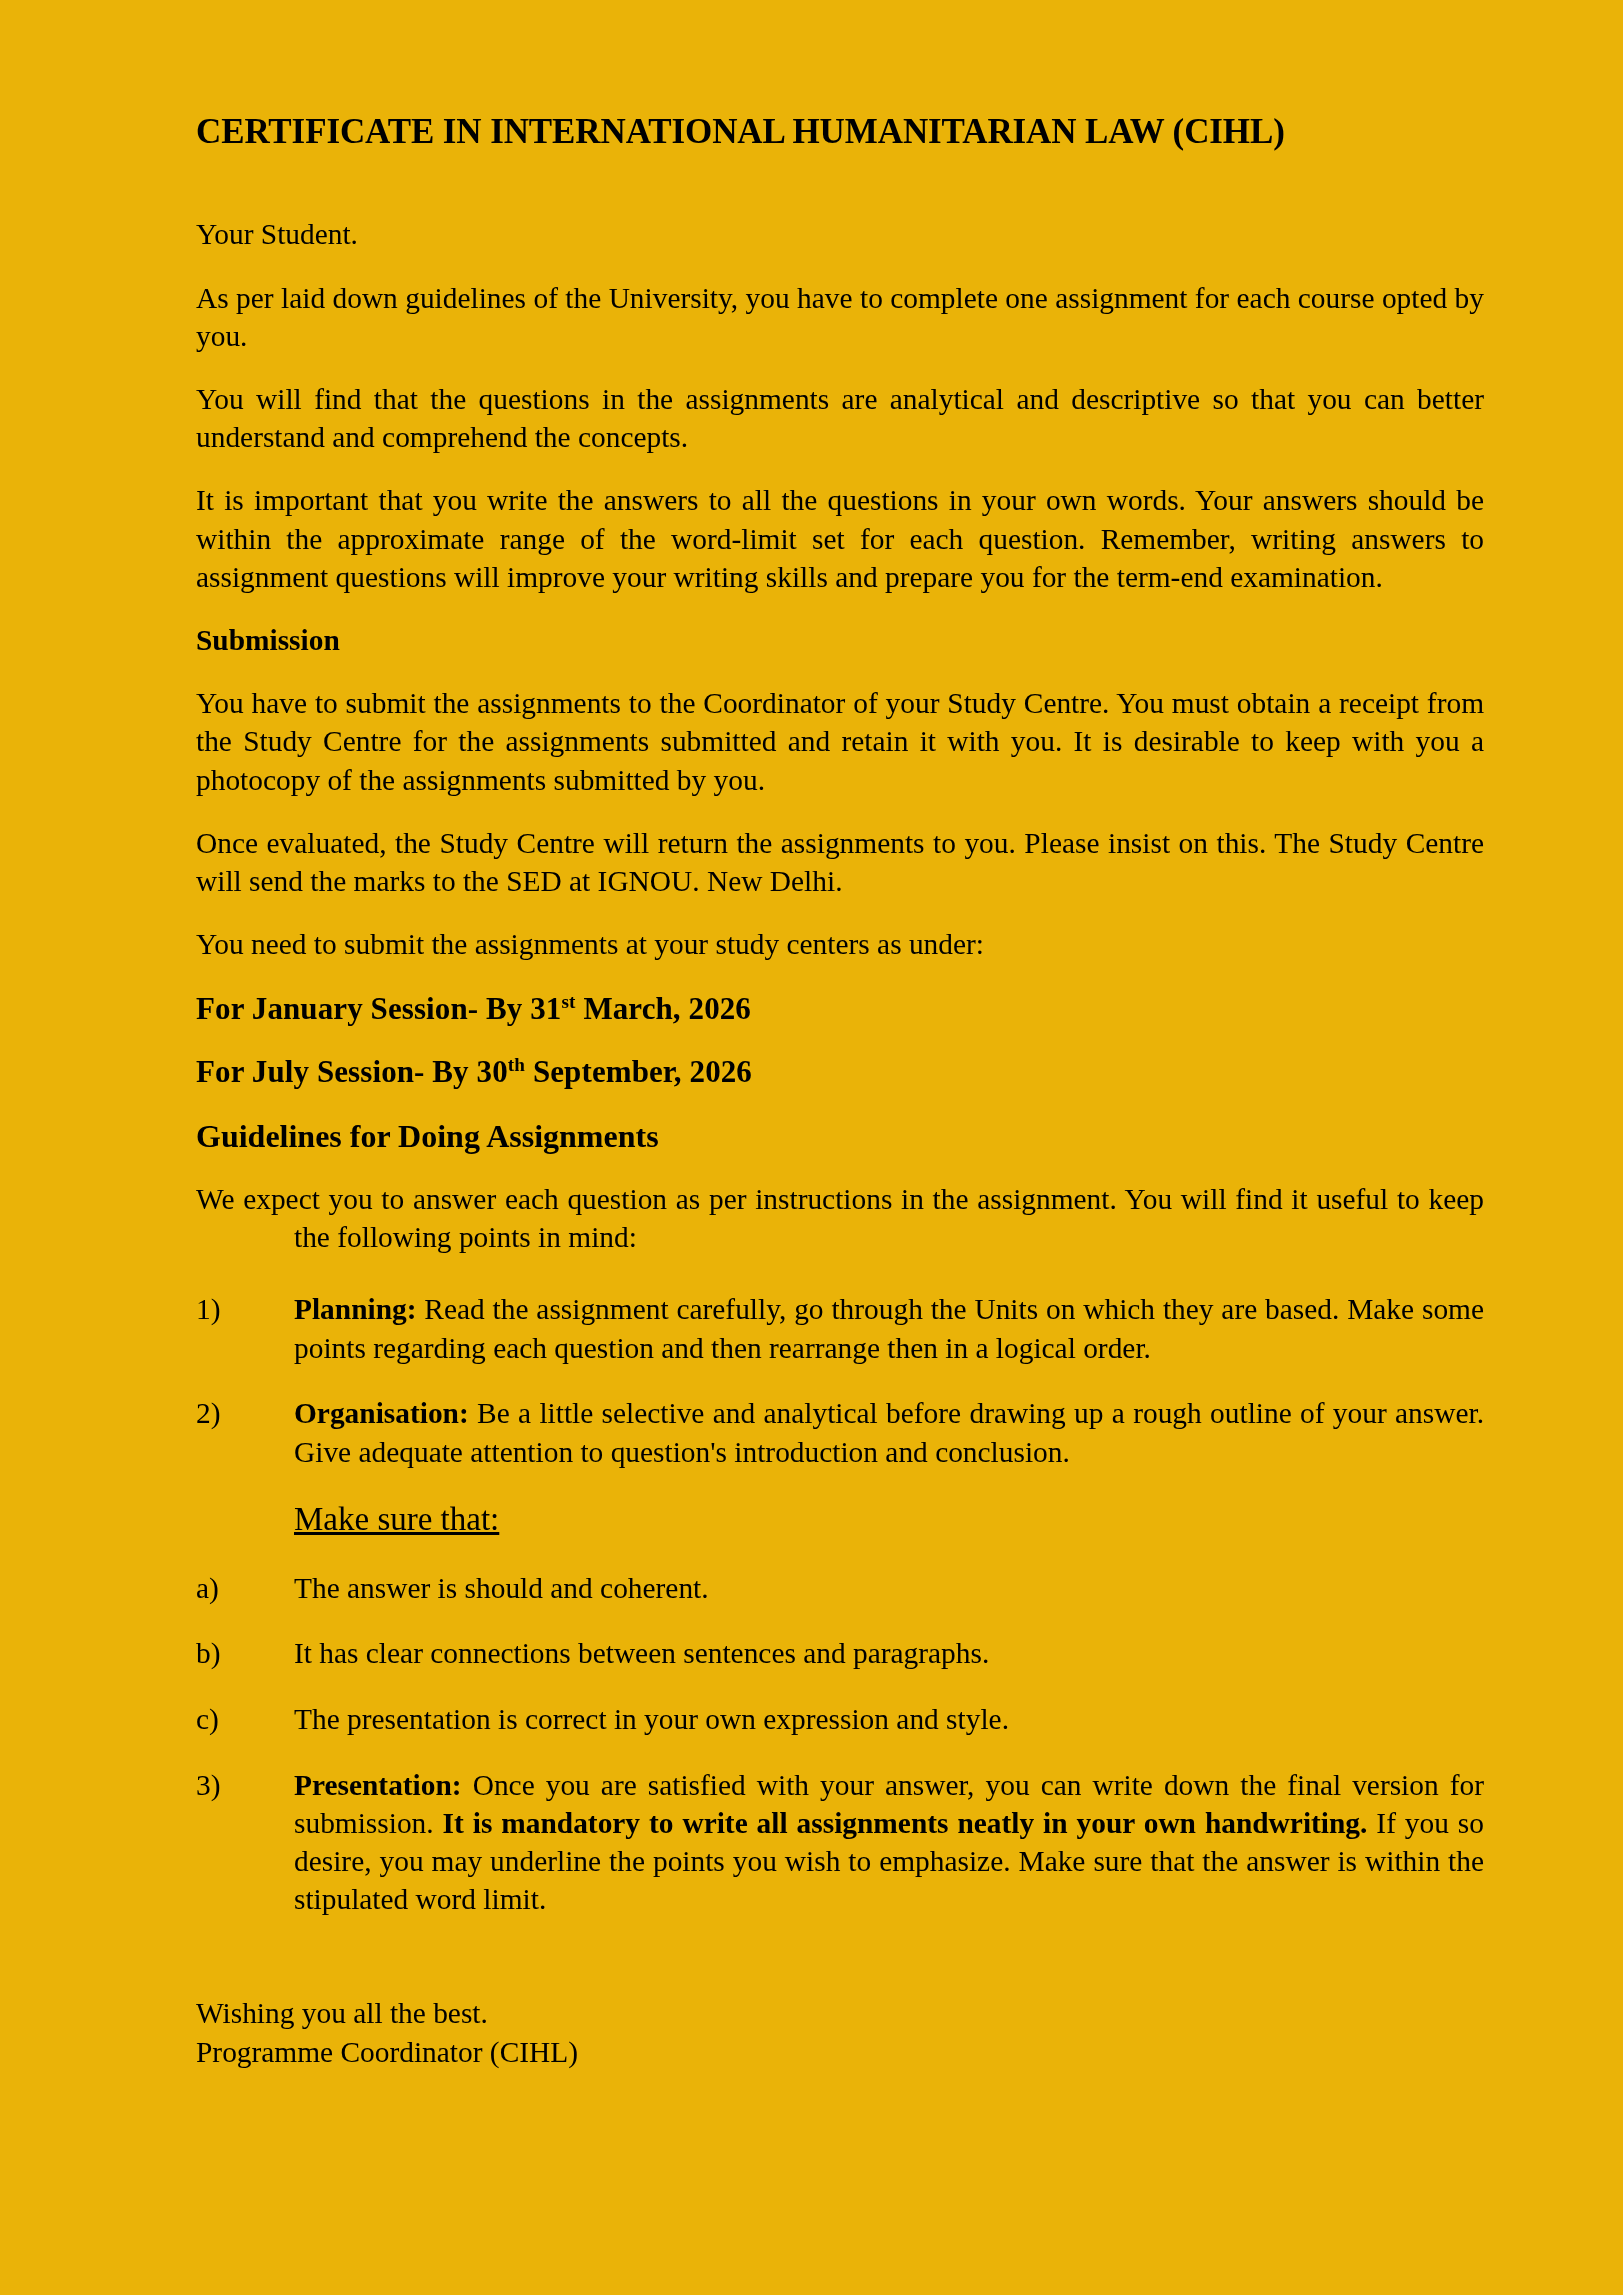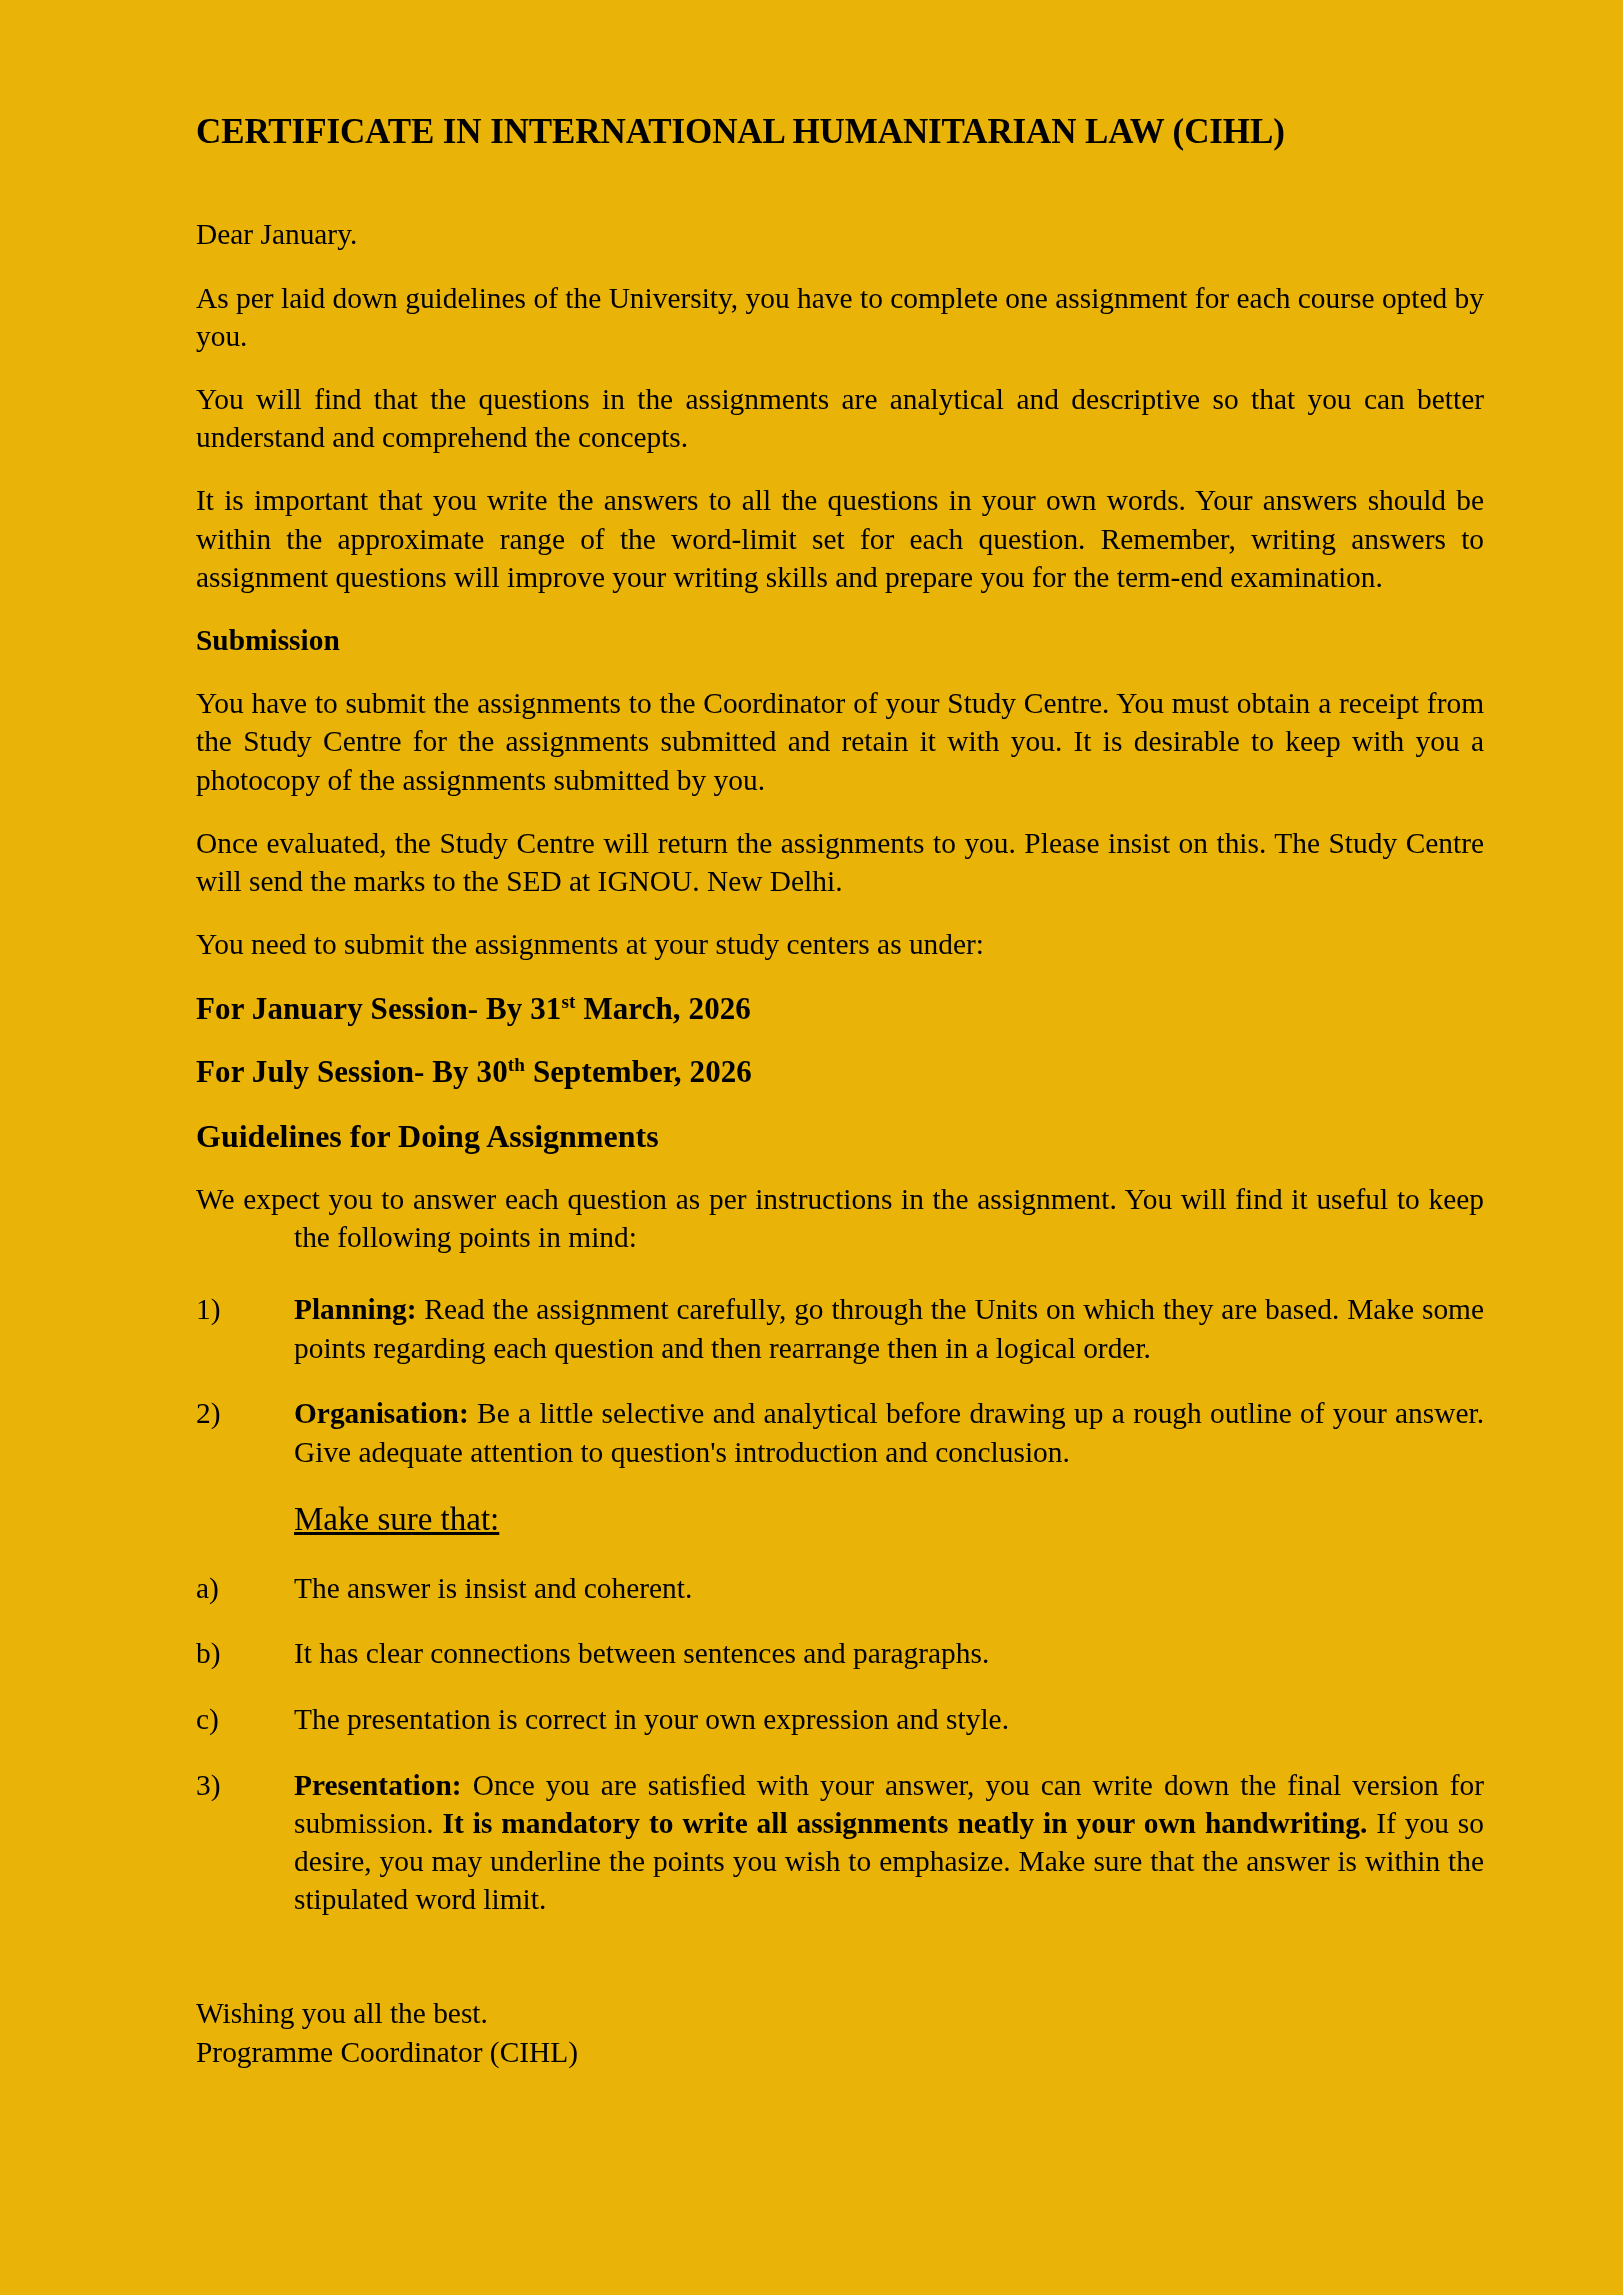--- a/index.html
+++ b/index.html
@@ -135,21 +135,21 @@
 
   .closing div { display: block; }
 </style>
 </head>
 <body>
 
 <div class="page">
 
   <h1 class="doc-title">CERTIFICATE IN INTERNATIONAL HUMANITARIAN LAW (CIHL)</h1>
 
-  <div class="salutation">Dear January.</div>
+  <div class="salutation">Your Student.</div>
 
   <p class="para">As per laid down guidelines of the University, you have to complete one assignment for each course opted by you.</p>
 
   <p class="para">You will find that the questions in the assignments are analytical and descriptive so that you can better understand and comprehend the concepts.</p>
 
   <p class="para">It is important that you write the answers to all the questions in your own words. Your answers should be within the approximate range of the word-limit set for each question. Remember, writing answers to assignment questions will improve your writing skills and prepare you for the term-end examination.</p>
 
   <h2 class="sec-head">Submission</h2>
 
   <p class="para">You have to submit the assignments to the Coordinator of your Study Centre. You must obtain a receipt from the Study Centre for the assignments submitted and retain it with you. It is desirable to keep with you a photocopy of the assignments submitted by you.</p>
@@ -183,21 +183,21 @@
     </li>
 
   </ol>
 
   <div class="make-sure">Make sure that:</div>
 
   <ol class="sub-list">
 
     <li class="list-item">
       <span class="marker">a)</span>
-      <span class="item-body">The answer is insist and coherent.</span>
+      <span class="item-body">The answer is should and coherent.</span>
     </li>
 
     <li class="list-item">
       <span class="marker">b)</span>
       <span class="item-body">It has clear connections between sentences and paragraphs.</span>
     </li>
 
     <li class="list-item">
       <span class="marker">c)</span>
       <span class="item-body">The presentation is correct in your own expression and style.</span>

